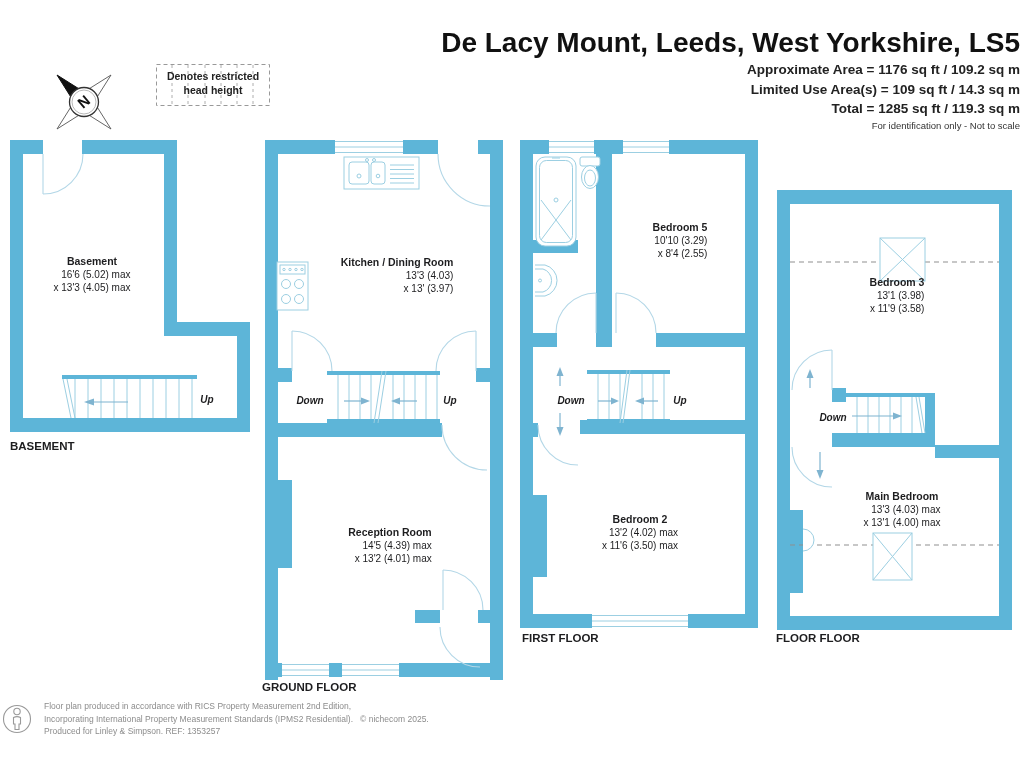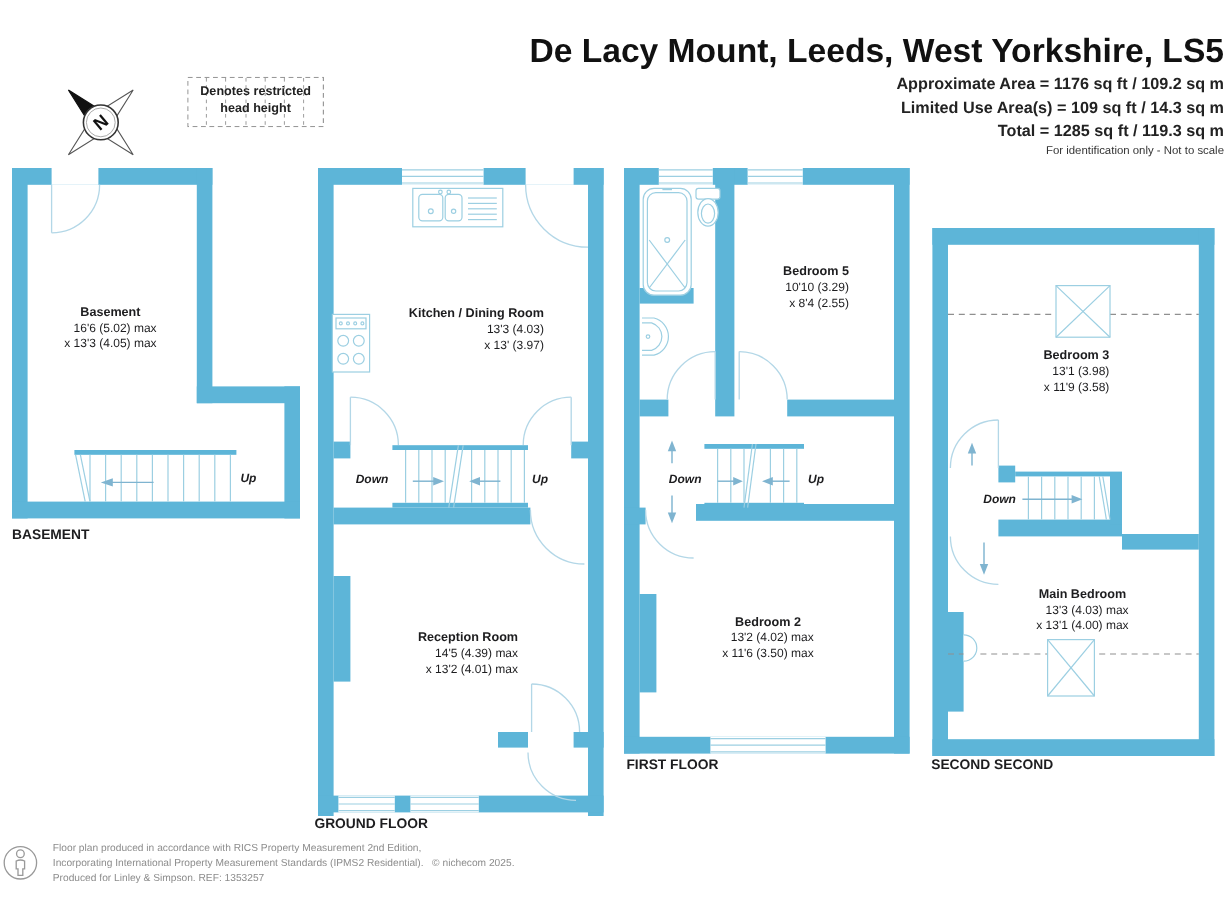--- a/index.html
+++ b/index.html
@@ -344,42 +344,42 @@
 <div class="room-label" style="left:680px;top:240px">
   <div class="room-name">Bedroom 5</div>
   <div class="room-dim">10'10 (3.29)</div>
   <div class="room-dim">x 8'4 (2.55)</div>
 </div>
 <div class="room-label" style="left:640px;top:532px">
   <div class="room-name">Bedroom 2</div>
   <div class="room-dim">13'2 (4.02) max</div>
   <div class="room-dim">x 11'6 (3.50) max</div>
 </div>
-<div class="room-label" style="left:897px;top:310px">
+<div class="room-label" style="left:897px;top:295px">
   <div class="room-name">Bedroom 3</div>
   <div class="room-dim">13'1 (3.98)</div>
   <div class="room-dim">x 11'9 (3.58)</div>
 </div>
 <div class="room-label" style="left:902px;top:509px">
   <div class="room-name">Main Bedroom</div>
   <div class="room-dim">13'3 (4.03) max</div>
   <div class="room-dim">x 13'1 (4.00) max</div>
 </div>
 
 <div class="stair-label" style="left:207px;top:399px">Up</div>
 <div class="stair-label" style="left:310px;top:400px">Down</div>
 <div class="stair-label" style="left:450px;top:400px">Up</div>
 <div class="stair-label" style="left:571px;top:400px">Down</div>
 <div class="stair-label" style="left:680px;top:400px">Up</div>
 <div class="stair-label" style="left:833px;top:417px">Down</div>
 
 <div class="floor-label" style="left:10px;top:440px">BASEMENT</div>
 <div class="floor-label" style="left:262px;top:681px">GROUND FLOOR</div>
 <div class="floor-label" style="left:522px;top:632px">FIRST FLOOR</div>
-<div class="floor-label" style="left:776px;top:632px">SECOND SECOND</div>
+<div class="floor-label" style="left:776px;top:632px">FLOOR FLOOR</div>
 
 <div class="footer">
   <div style="width:30px;height:30px"></div>
   <div class="footer-text">
     <div>Floor plan produced in accordance with RICS Property Measurement 2nd Edition,</div>
     <div><span>Incorporating International Property Measurement Standards (IPMS2 Residential).</span>&nbsp;&nbsp;&nbsp;<span>© nichecom 2025.</span></div>
     <div>Produced for Linley &amp; Simpson.   REF: 1353257</div>
   </div>
 </div>
 

